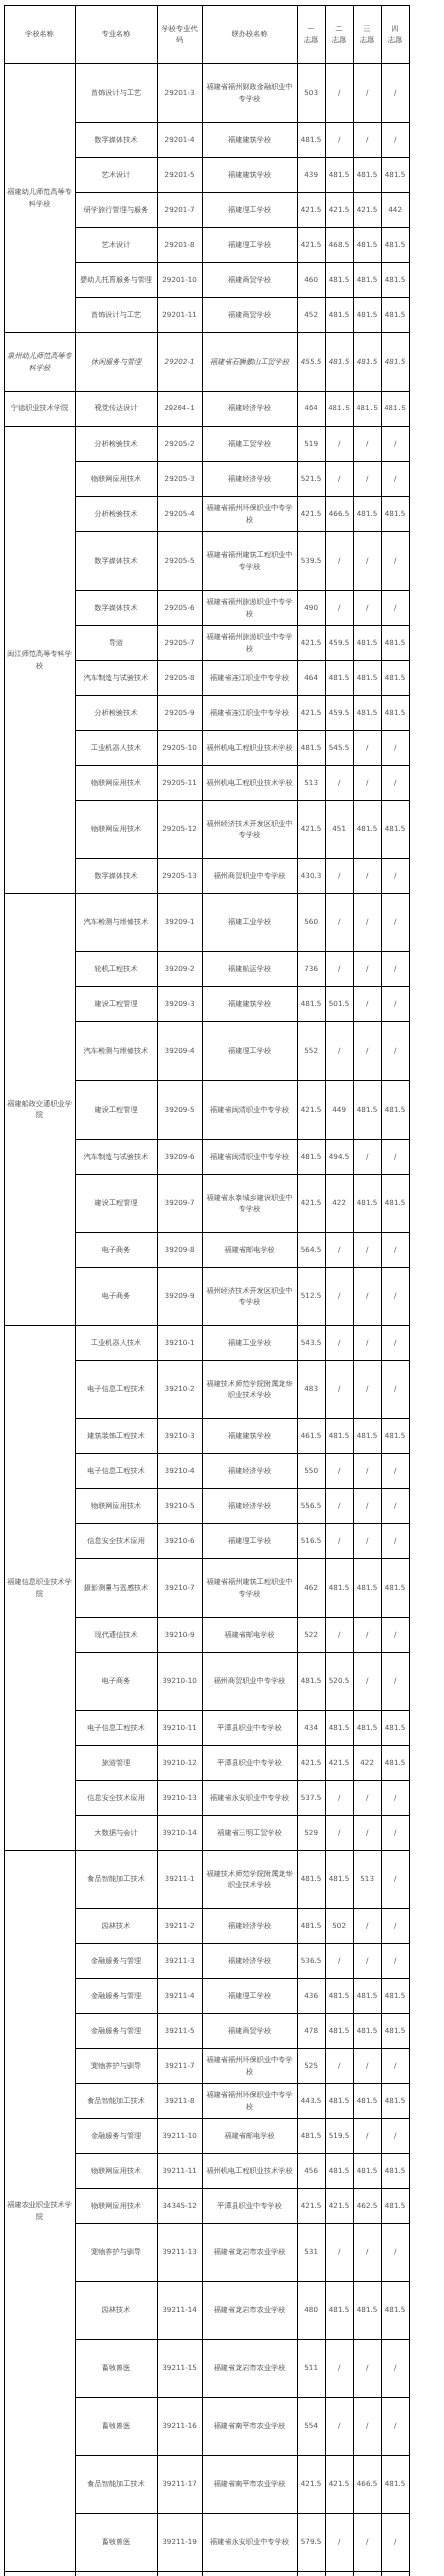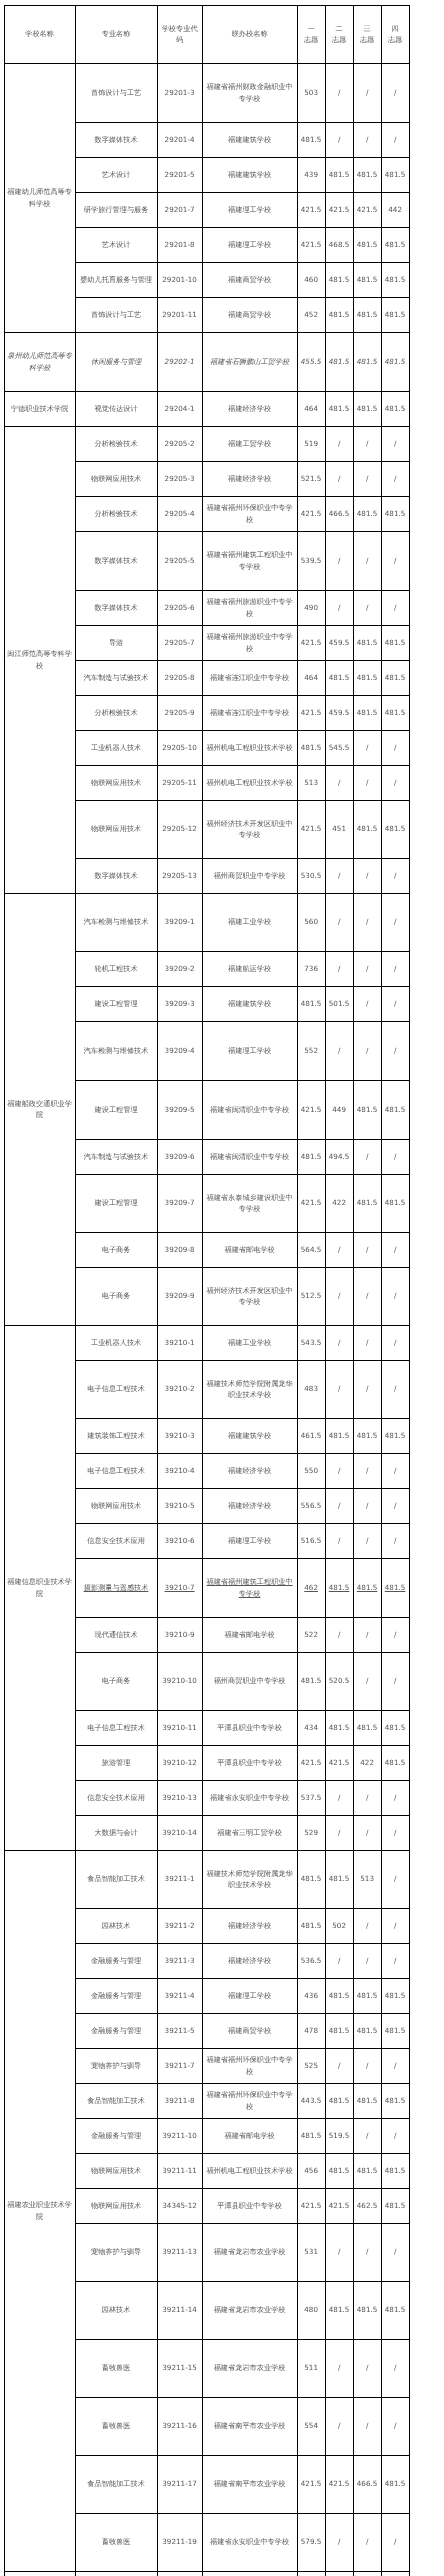--- a/index.html
+++ b/index.html
@@ -136,21 +136,21 @@
         <tr style="height: 59px; font-style: italic;">
           <td rowspan="1">泉州幼儿师范高等专科学校</td>
           <td>休闲服务与管理</td>
           <td>29202-1</td>
           <td>福建省石狮鹏山工贸学校</td>
           <td>455.5</td>
           <td>481.5</td>
           <td>481.5</td>
           <td>481.5</td>
         </tr>
-        <tr style="height: 35px;">
+        <tr style="height: 35px; font-family: Liberation Mono, monospace;">
           <td rowspan="1">宁德职业技术学院</td>
           <td>视觉传达设计</td>
           <td>29204-1</td>
           <td>福建经济学校</td>
           <td>464</td>
           <td>481.5</td>
           <td>481.5</td>
           <td>481.5</td>
         </tr>
         <tr style="height: 35px;">
@@ -250,21 +250,21 @@
           <td>福州经济技术开发区职业中专学校</td>
           <td>421.5</td>
           <td>451</td>
           <td>481.5</td>
           <td>481.5</td>
         </tr>
         <tr style="height: 35px;">
           <td>数字媒体技术</td>
           <td>29205-13</td>
           <td>福州商贸职业中专学校</td>
-          <td>530.5</td>
+          <td>430.3</td>
           <td>/</td>
           <td>/</td>
           <td>/</td>
         </tr>
         <tr style="height: 58px;">
           <td rowspan="9">福建船政交通职业学院</td>
           <td>汽车检测与维修技术</td>
           <td>39209-1</td>
           <td>福建工业学校</td>
           <td>560</td>
@@ -392,21 +392,21 @@
         </tr>
         <tr style="height: 35px;">
           <td>信息安全技术应用</td>
           <td>39210-6</td>
           <td>福建理工学校</td>
           <td>516.5</td>
           <td>/</td>
           <td>/</td>
           <td>/</td>
         </tr>
-        <tr style="height: 59px; text-decoration: underline;">
+        <tr style="height: 59px;">
           <td>摄影测量与遥感技术</td>
           <td>39210-7</td>
           <td>福建省福州建筑工程职业中专学校</td>
           <td>462</td>
           <td>481.5</td>
           <td>481.5</td>
           <td>481.5</td>
         </tr>
         <tr style="height: 35px;">
           <td>现代通信技术</td>

